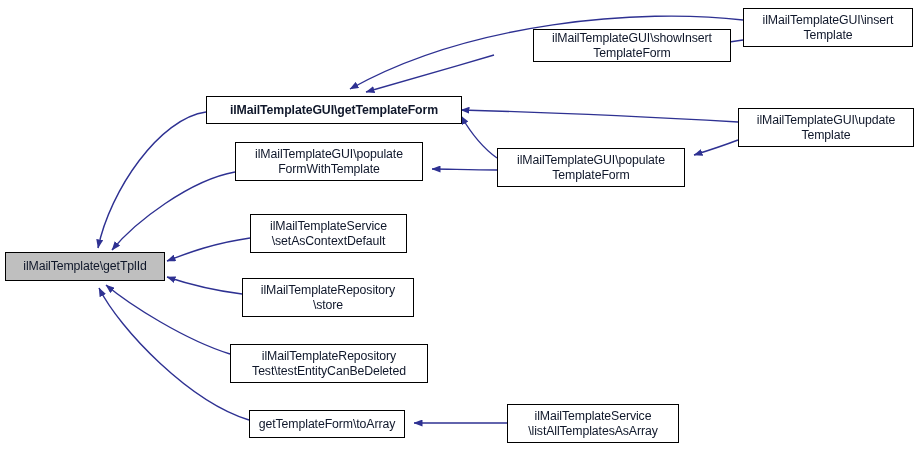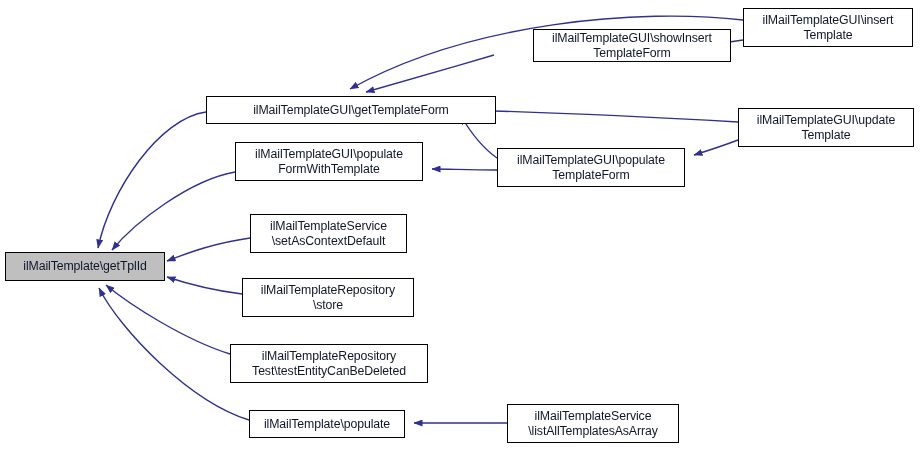--- a/index.html
+++ b/index.html
@@ -73,30 +73,30 @@
         <path d="M 743,40 C 730,42 715,44 702,46" fill="none" stroke="#2e3192" stroke-width="1.4" marker-end="url(#arrowhead)"></path>
         <path d="M 497,158 C 480,146 468,128 461,116" fill="none" stroke="#2e3192" stroke-width="1.4" marker-end="url(#arrowhead)"></path>
         <path d="M 497,170 C 470,170 448,169 432,169" fill="none" stroke="#2e3192" stroke-width="1.4" marker-end="url(#arrowhead)"></path>
         <path d="M 738,122 C 650,117 540,112 461,110" fill="none" stroke="#2e3192" stroke-width="1.4" marker-end="url(#arrowhead)"></path>
         <path d="M 738,140 C 725,145 710,150 694,155" fill="none" stroke="#2e3192" stroke-width="1.4" marker-end="url(#arrowhead)"></path>
         <path d="M 507,423 C 475,423 440,423 414,423" fill="none" stroke="#2e3192" stroke-width="1.4" marker-end="url(#arrowhead)"></path>
       </g>
   </svg>
   <div id="nodes-group">
       <div class="node current" style="left: 5px; top: 252px; width: 160px; height: 29px;"><span class="node-label">ilMailTemplate\getTplId</span></div>
-      <div class="node" style="left: 206px; top: 96px; width: 290px; height: 28px;"><span class="node-label">ilMailTemplateGUI\getTemplateForm</span></div>
+      <div class="node" style="left: 206px; top: 96px; width: 256px; height: 28px; font-weight: bold;"><span class="node-label">ilMailTemplateGUI\getTemplateForm</span></div>
       <div class="node" style="left: 235px; top: 142px; width: 188px; height: 39px;"><span class="node-label">ilMailTemplateGUI\populate
 FormWithTemplate</span></div>
       <div class="node" style="left: 250px; top: 214px; width: 157px; height: 39px;"><span class="node-label">ilMailTemplateService
 \setAsContextDefault</span></div>
       <div class="node" style="left: 242px; top: 278px; width: 172px; height: 39px;"><span class="node-label">ilMailTemplateRepository
 \store</span></div>
       <div class="node" style="left: 230px; top: 344px; width: 198px; height: 39px;"><span class="node-label">ilMailTemplateRepository
 Test\testEntityCanBeDeleted</span></div>
-      <div class="node" style="left: 249px; top: 410px; width: 156px; height: 28px;"><span class="node-label">ilMailTemplate\populate</span></div>
+      <div class="node" style="left: 249px; top: 410px; width: 156px; height: 28px;"><span class="node-label">getTemplateForm\toArray</span></div>
       <div class="node" style="left: 494px; top: 29px; width: 198px; height: 33px; margin-left: 39px;"><span class="node-label">ilMailTemplateGUI\showInsert
 TemplateForm</span></div>
       <div class="node" style="left: 497px; top: 148px; width: 188px; height: 39px;"><span class="node-label">ilMailTemplateGUI\populate
 TemplateForm</span></div>
       <div class="node" style="left: 507px; top: 404px; width: 172px; height: 39px;"><span class="node-label">ilMailTemplateService
 \listAllTemplatesAsArray</span></div>
       <div class="node" style="left: 743px; top: 8px; width: 170px; height: 39px;"><span class="node-label">ilMailTemplateGUI\insert
 Template</span></div>
       <div class="node" style="left: 738px; top: 108px; width: 176px; height: 39px;"><span class="node-label">ilMailTemplateGUI\update
 Template</span></div>

